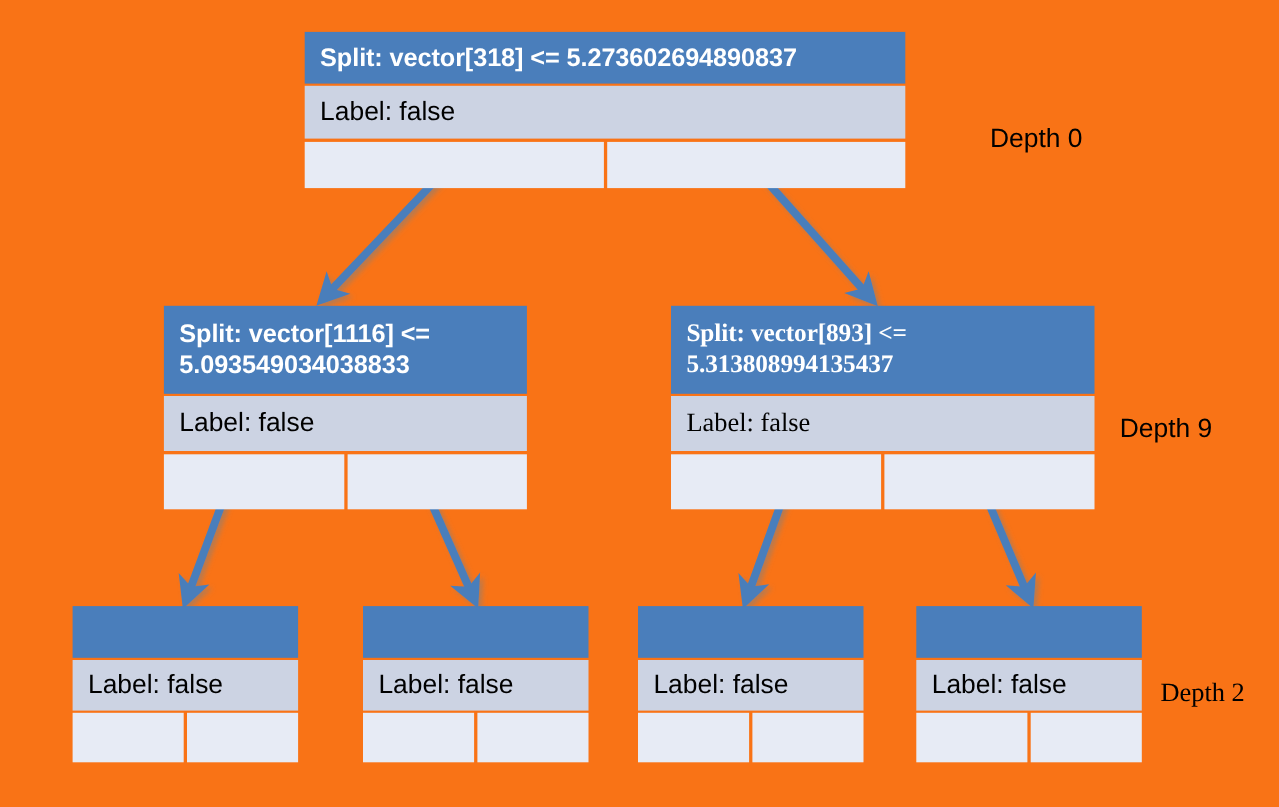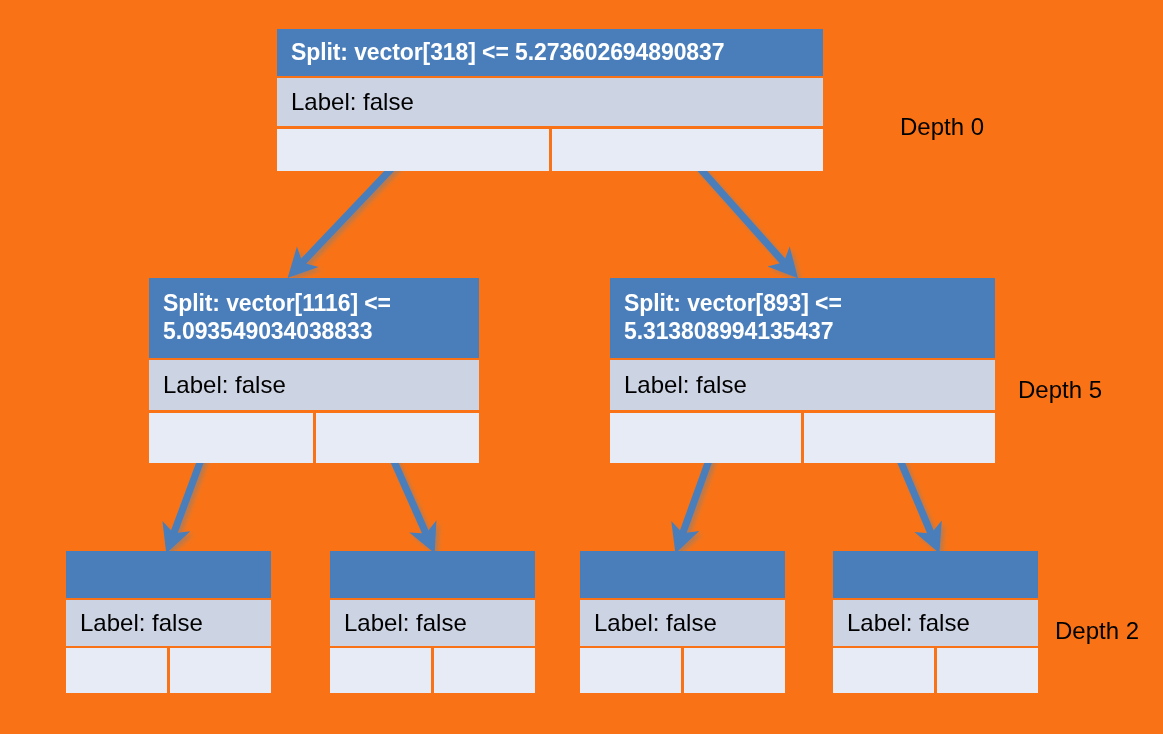--- a/index.html
+++ b/index.html
@@ -121,30 +121,30 @@
 
   <div class="node" style="left:105px; top:278px; width:330px;margin-left:44px;">
     <div class="node-header" style="height:80px; font-size:23px; padding:11px 14px 0 14px;">Split: vector[1116] &lt;= 5.093549034038833</div>
     <div class="node-label-row" style="height:50px; font-size:24px; padding:0 14px; margin-top:2px;">Label: false</div>
     <div class="node-foot-row" style="height:50px; margin-top:3px;">
       <div class="node-foot-cell"></div>
       <div class="node-foot-cell"></div>
     </div>
   </div>
 
-  <div class="node" style="left:610px; top:278px; width:385px;">
+  <div class="node" style="left:610px; top:278px; width:385px;font-family:Liberation Serif, serif;">
     <div class="node-header" style="height:80px; font-size:23px; padding:11px 14px 0 14px;">Split: vector[893] &lt;= 5.313808994135437</div>
     <div class="node-label-row" style="height:50px; font-size:24px; padding:0 14px; margin-top:2px;">Label: false</div>
     <div class="node-foot-row" style="height:50px; margin-top:3px;">
       <div class="node-foot-cell"></div>
       <div class="node-foot-cell"></div>
     </div>
   </div>
 
-  <div class="depth-label" style="left:1018px; top:348px;">Depth 5</div>
+  <div class="depth-label" style="left:1018px; top:348px;">Depth 9</div>
 
   <div class="node" style="left:66px; top:551px; width:205px;">
     <div class="node-header" style="height:47px; font-size:23px; padding:0 14px;"></div>
     <div class="node-label-row" style="height:46px; font-size:24px; padding:0 14px; margin-top:2px;">Label: false</div>
     <div class="node-foot-row" style="height:45px; margin-top:2px;">
       <div class="node-foot-cell"></div>
       <div class="node-foot-cell"></div>
     </div>
   </div>
 
@@ -168,15 +168,15 @@
 
   <div class="node" style="left:833px; top:551px; width:205px;">
     <div class="node-header" style="height:47px; font-size:23px; padding:0 14px;"></div>
     <div class="node-label-row" style="height:46px; font-size:24px; padding:0 14px; margin-top:2px;">Label: false</div>
     <div class="node-foot-row" style="height:45px; margin-top:2px;">
       <div class="node-foot-cell"></div>
       <div class="node-foot-cell"></div>
     </div>
   </div>
 
-  <div class="depth-label" style="left:1055px; top:589px;">Depth 2</div>
+  <div class="depth-label" style="left:1055px; top:589px;font-family:Liberation Serif, serif;">Depth 2</div>
 
 </div>
 
 </body></html>

